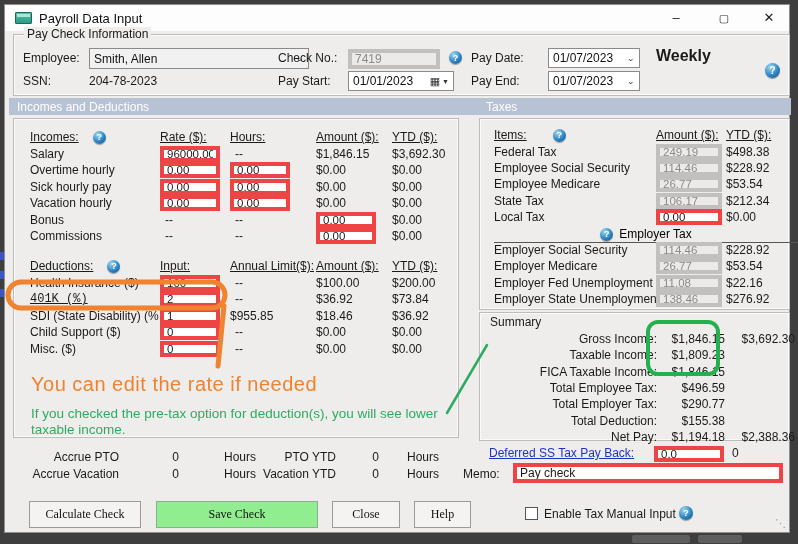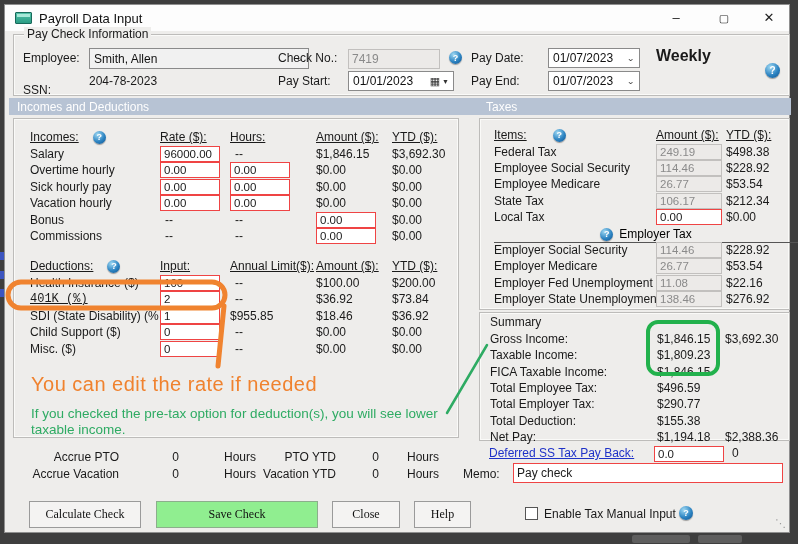--- a/index.html
+++ b/index.html
@@ -19,21 +19,21 @@
   .winbtn { position:absolute; top:3px; width:28px; height:20px; text-align:center; font-size:13px;
             color:#222; line-height:20px; cursor:default; }
 
   .group { position:absolute; border:1px solid #bdbcba; box-shadow:inset 0 0 0 1px #fafaf8; }
   .glab { position:absolute; top:-8px; left:10px; background:#eeedeb; padding:0 3px; font-size:12px; color:#1a1a1a; white-space:nowrap; }
   .glab-in { position:absolute; top:2px; left:10px; font-size:12px; color:#1a1a1a; }
 
   .t { position:absolute; font-size:12px; color:#1a1a1a; white-space:nowrap; }
   .b { font-weight:bold; }
 
-  .inp { border:1px solid #ef4444; background:#fff; font-family:"Liberation Sans",sans-serif;
+  .inp { border:4px solid #ef4444; background:#fff; font-family:"Liberation Sans",sans-serif;
          font-size:11.5px; color:#1a1a1a; height:16px; padding:0 3px; }
   .ro  { background:#eceae8; color:#8a8a8a; border-color:#c2c0be; }
 
   .combo { position:absolute; border:1px solid #8a8a8a; background:#f1f1f1; font-size:12px;
            display:flex; align-items:center; padding:0 4px; color:#111; }
   .combo .chev { margin-left:auto; font-size:10px; color:#444; transform:scaleY(.8); }
   .combo.white { background:#fff; }
 
   .ball { display:inline-flex; align-items:center; justify-content:center; width:13px; height:13px;
           border-radius:50%; background:radial-gradient(circle at 35% 28%, #9ed8f2, #2d84c2 55%, #0d4f8c);
@@ -42,21 +42,21 @@
   .ball.abs { position:absolute; }
 
   .band { position:absolute; left:4px; top:93px; width:782px; height:17px; background:#b7c3d4; }
   .band span { position:absolute; top:2px; font-size:12px; color:#fefefe; }
 
   .grid5 { position:absolute; display:grid; grid-template-columns:130px 70px 86px 76px 68px;
            grid-auto-rows:16.5px; align-items:center; }
   .grid3 { position:absolute; display:grid; grid-template-columns:162px 70px 72px;
            grid-auto-rows:16.4px; align-items:center; }
   .gridS { position:absolute; display:grid; grid-template-columns:167px 68px 70px;
-           grid-auto-rows:16.3px; align-items:center; }
+           grid-auto-rows:16.3px; align-items:center;text-align:right; }
   .gridA { position:absolute; display:grid; grid-template-columns:90px 60px 77px 80px 43px 60px;
            grid-auto-rows:17.5px; align-items:center;text-align:right; }
   .c { font-size:12px; color:#1a1a1a; white-space:nowrap; overflow:visible; }
   .hd { text-decoration:underline; }
   .u  { text-decoration:underline;font-family:Liberation Mono, monospace; }
   .dash { padding-left:5px; }
   .c .inp { width:60px; }
   .c .inp.w66 { width:66px; }
   .hrow { display:flex; align-items:center; gap:14px; }
   .emp-hdr { grid-column:1 / -1; border-bottom:1px solid #555; display:flex; align-items:center;
@@ -110,21 +110,21 @@
     <span class="t" style="left:273px;top:46px;">Check No.:</span>
     <input class="inp ro" style="position: absolute; left: 343px; top: 44px; width: 92px; height: 20px; font-size: 12px;" value="7419">
     <span class="ball abs" style="left:444px;top:46px;">?</span>
     <span class="t" style="left:466px;top:46px;">Pay Date:</span>
     <div class="combo white" style="left:543px;top:43px;width:92px;height:20px;">
       <span>01/07/2023</span>
       <span class="chev">⌄</span>
     </div>
     <span class="t b" style="left:651px;top:42px;font-size:16px;">Weekly</span>
 
-    <span class="t" style="left:18px;top:69px;margin-top:9px;">SSN:</span>
+    <span class="t" style="left:18px;top:69px;">SSN:</span>
     <span class="t" style="left:84px;top:69px;">204-78-2023</span>
     <span class="t" style="left:273px;top:69px;">Pay Start:</span>
     <div class="combo white" style="left:343px;top:66px;width:106px;height:20px;">
       <span>01/01/2023</span>
       <span class="cal-btn">
           <span style="font-size:11px;">▦</span>
           <span style="font-size:7px;">▼</span>
         </span>
     </div>
     <span class="t" style="left:466px;top:69px;">Pay End:</span>

